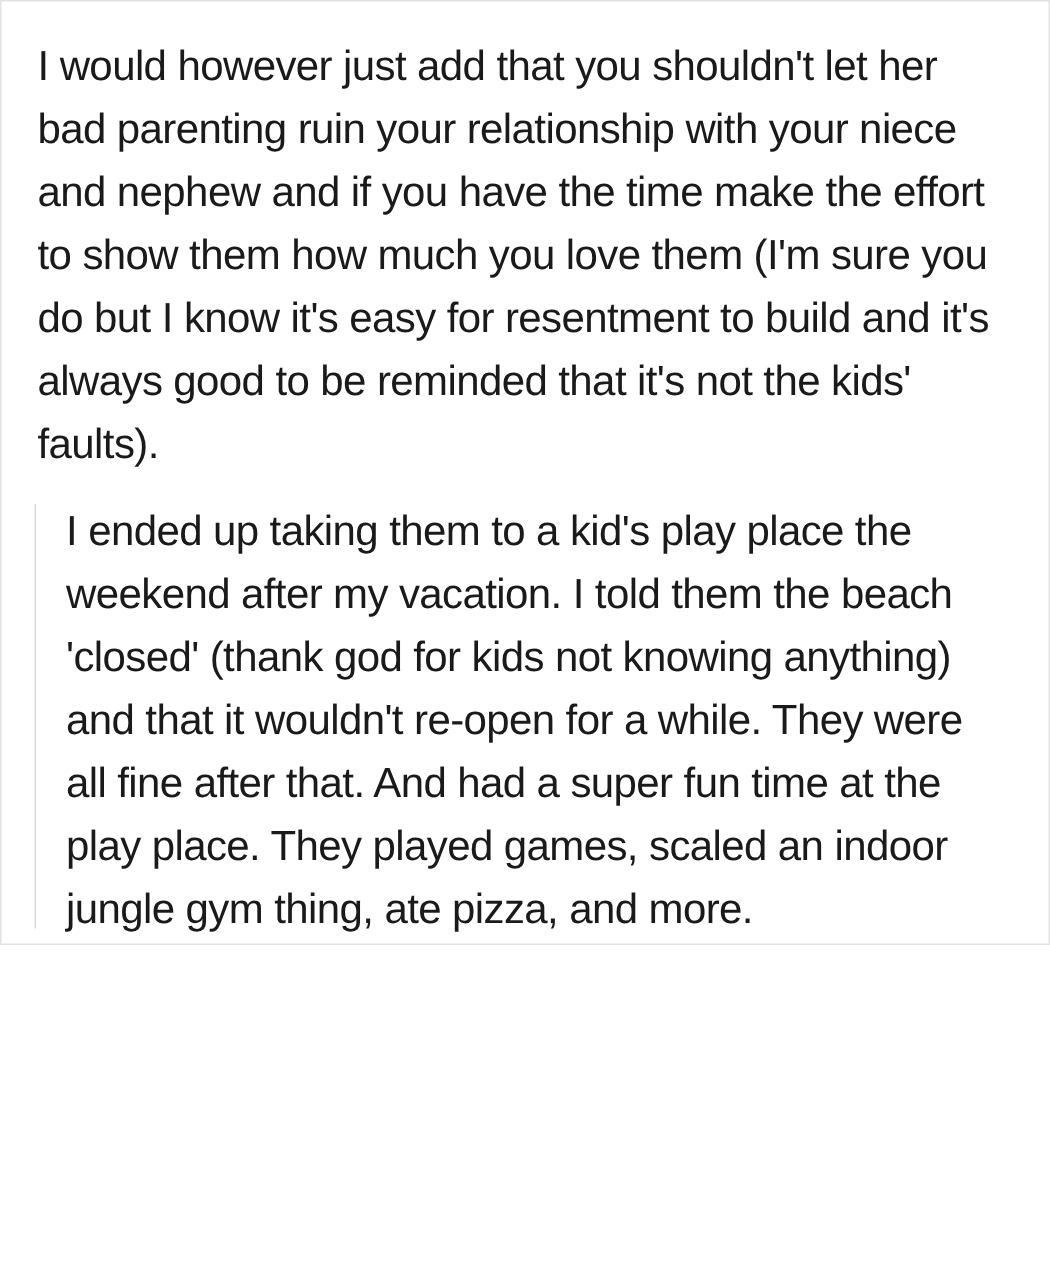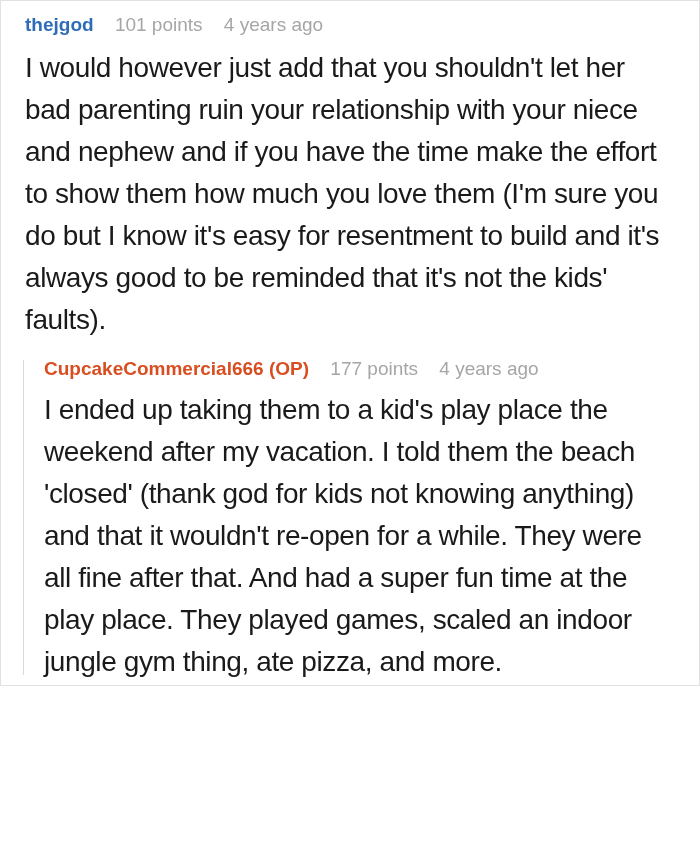--- a/index.html
+++ b/index.html
@@ -62,36 +62,26 @@
   }
   .reply .comment-body { margin-top: 8px; }
 </style>
 </head>
 <body>
 
 <div class="page">
   <div class="card">
 
     <section class="comment">
-      <header class="comment-header">
-        <a class="author blue">thejgod</a>
-        <span class="meta">101 points</span>
-        <span class="meta">4 years ago</span>
-      </header>
       <div class="comment-body">
         <p>I would however just add that you shouldn't let her bad parenting ruin your relationship with your niece and nephew and if you have the time make the effort to show them how much you love them (I'm sure you do but I know it's easy for resentment to build and it's always good to be reminded that it's not the kids' faults).</p>
       </div>
     </section>
 
     <section class="comment reply">
       <div class="thread-line"></div>
-      <header class="comment-header">
-        <a class="author op">CupcakeCommercial666 (OP)</a>
-        <span class="meta">177 points</span>
-        <span class="meta">4 years ago</span>
-      </header>
       <div class="comment-body">
         <p>I ended up taking them to a kid's play place the weekend after my vacation. I told them the beach 'closed' (thank god for kids not knowing anything) and that it wouldn't re-open for a while. They were all fine after that. And had a super fun time at the play place. They played games, scaled an indoor jungle gym thing, ate pizza, and more.</p>
       </div>
     </section>
 
   </div>
 </div>
 
 </body></html>

